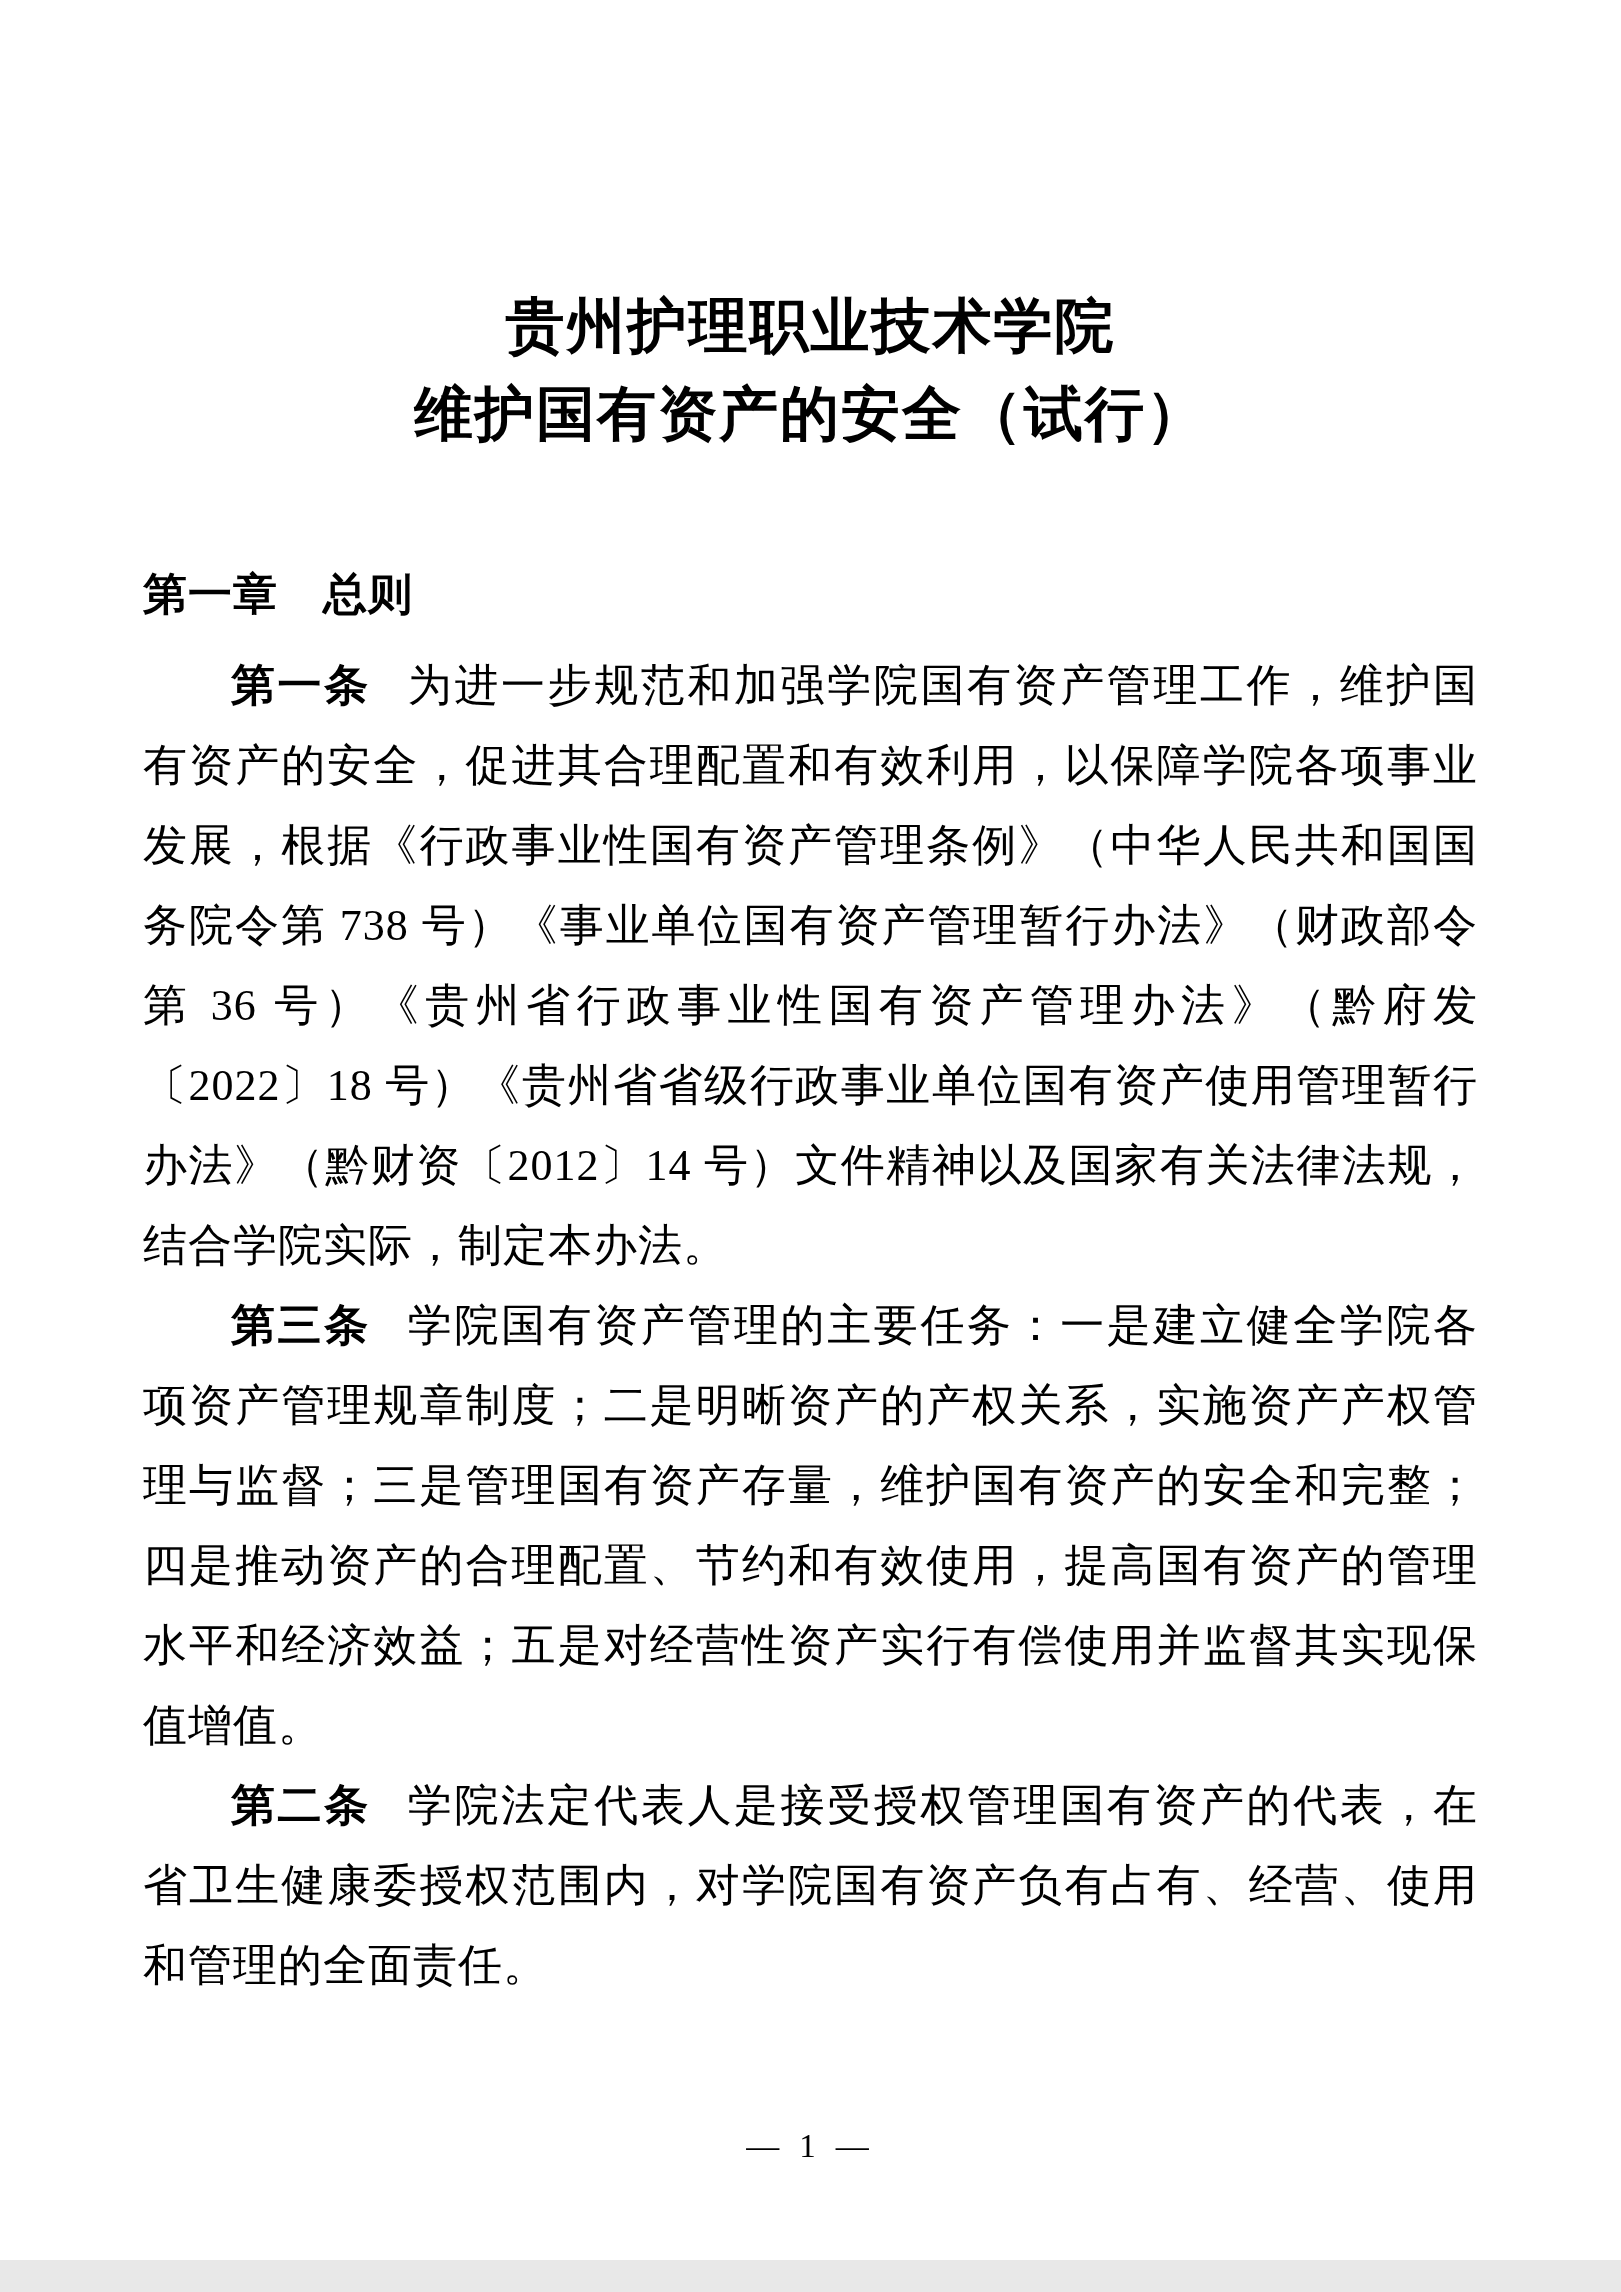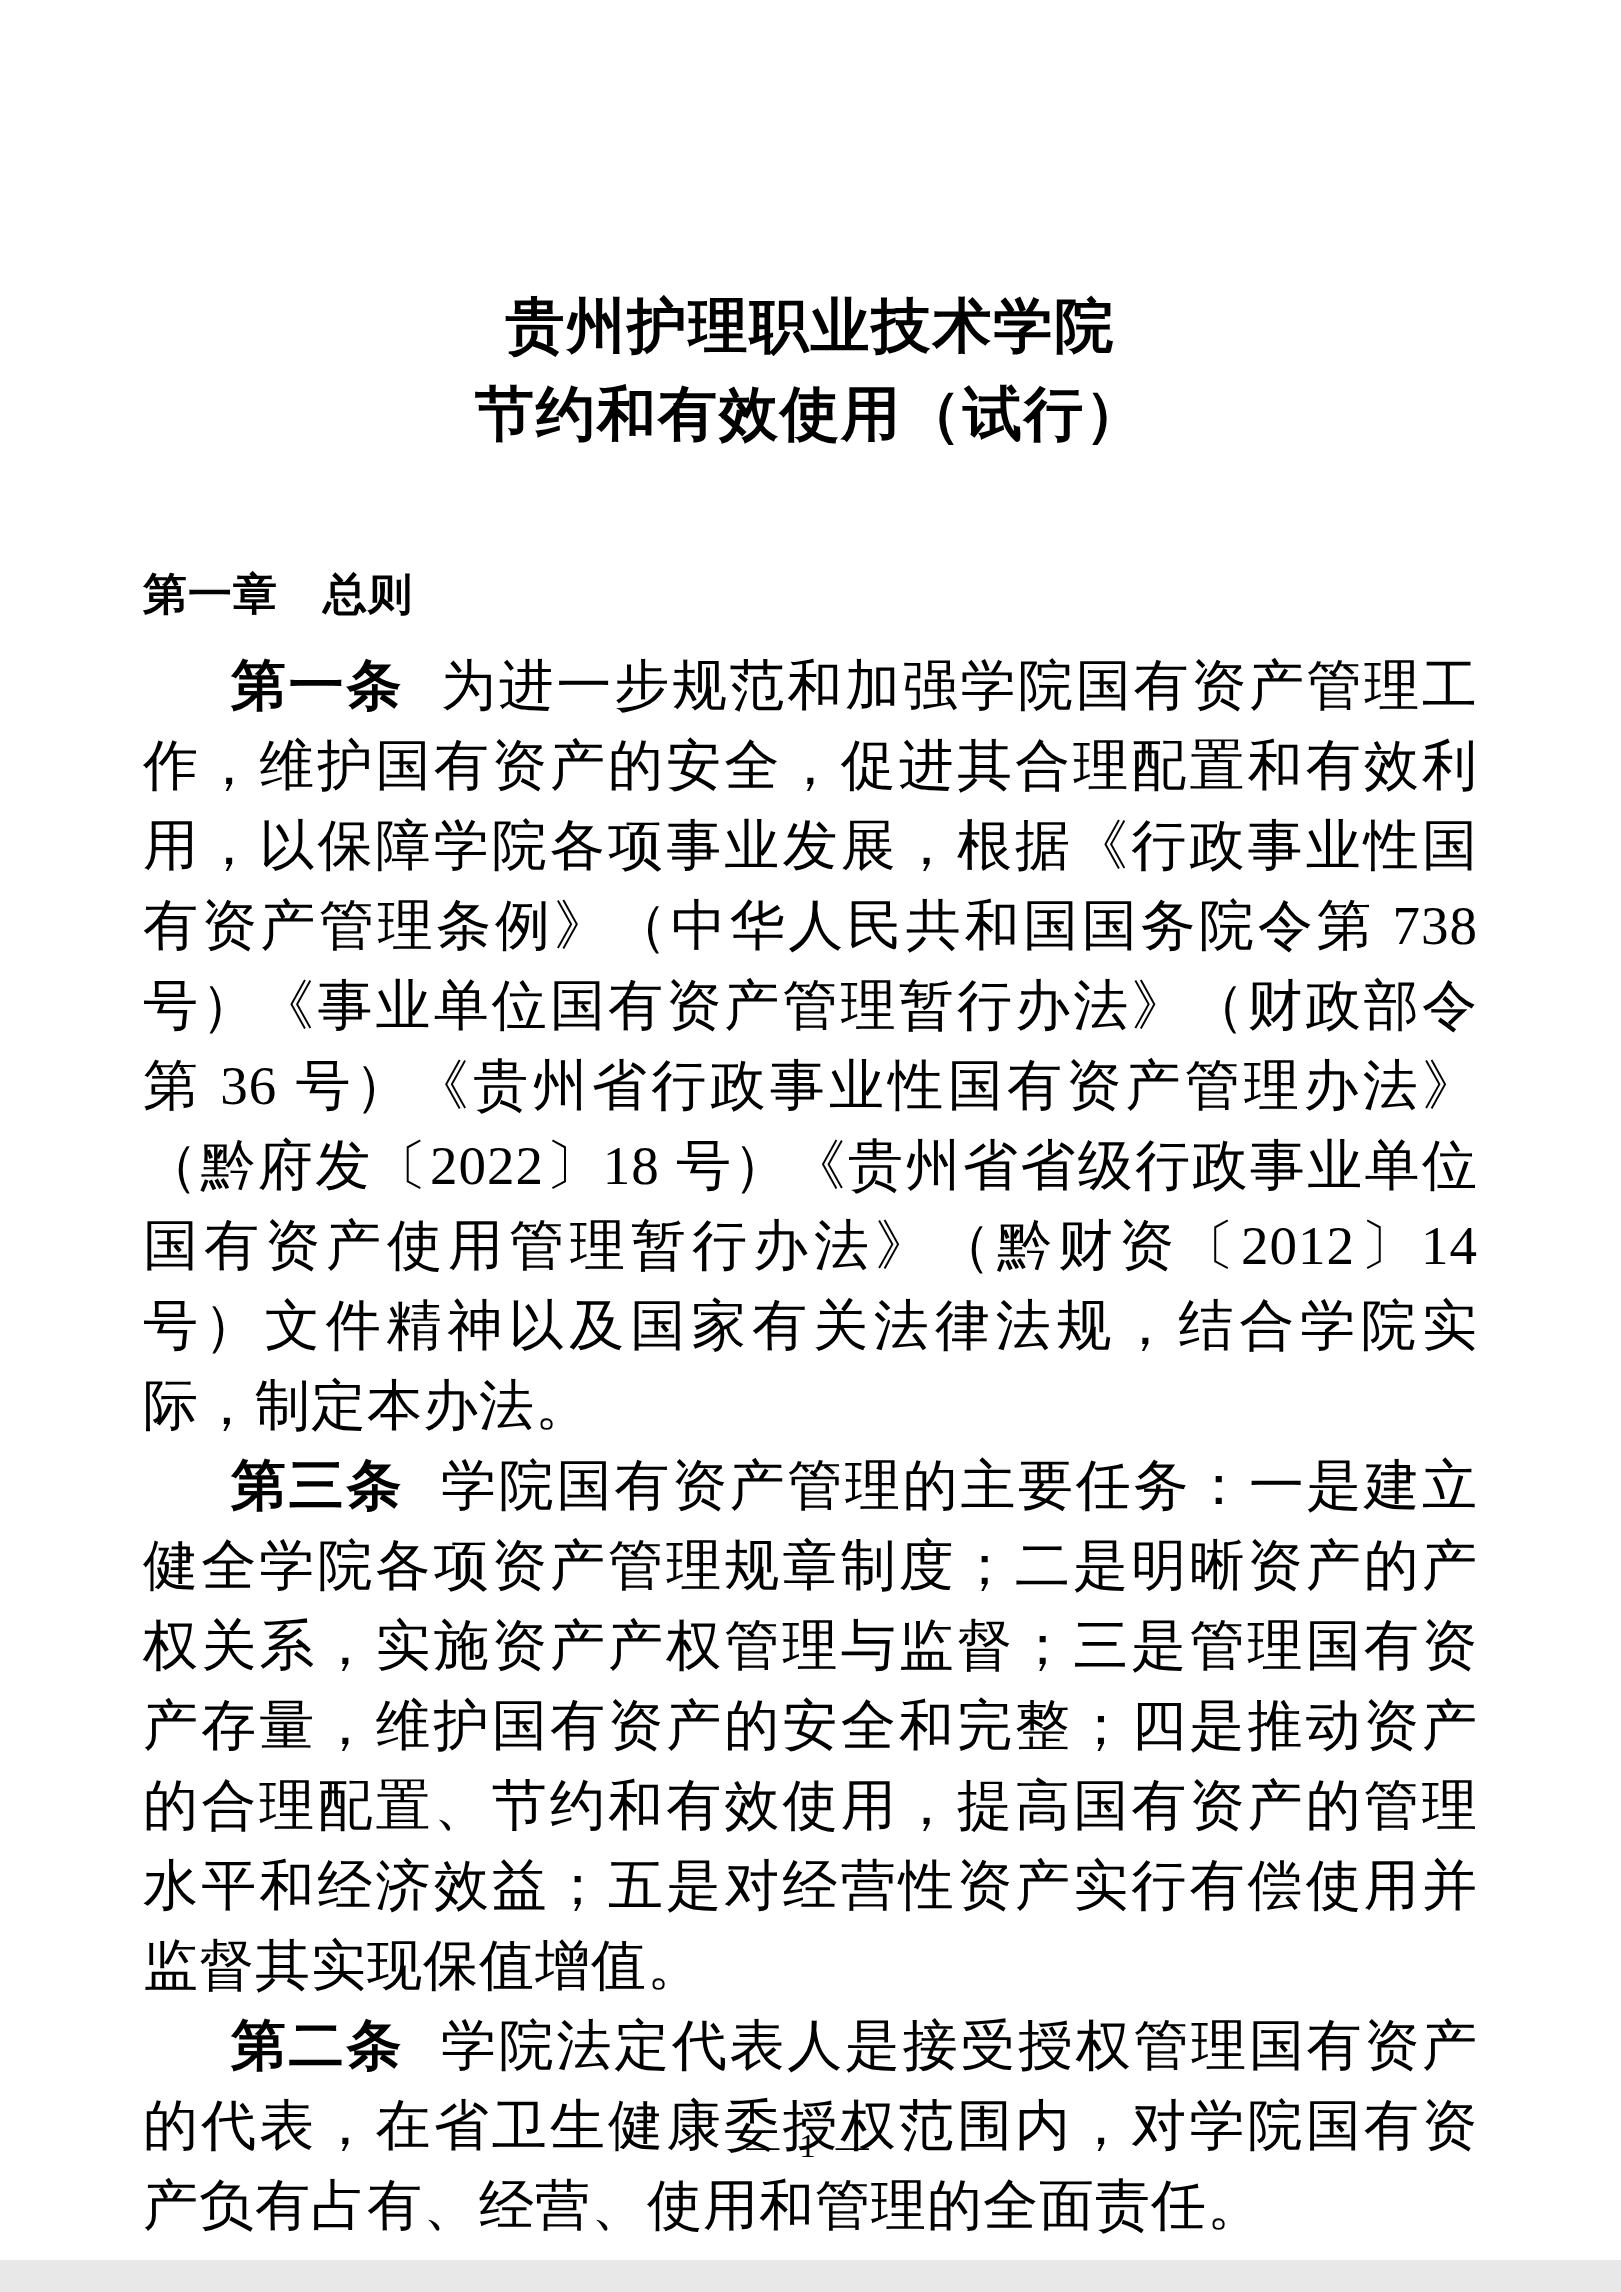--- a/index.html
+++ b/index.html
@@ -35,21 +35,21 @@
     font-family: "Liberation Sans", "DejaVu Sans", sans-serif;
     font-size: 44px;
     font-weight: bold;
     line-height: 51px;
     letter-spacing: 1px;
   }
   .doc-body {
     margin-top: 27.4px;
   }
   .doc-body p.article {
-    font-size: 55px;
+    font-size: 44px;
     line-height: 80px;
     text-align: justify;
     text-indent: 88px;
     letter-spacing: 1px;
   }
   .article-label {
     font-weight: bold;
     margin-right: 37px;
   }
   .page-footer {
@@ -64,21 +64,21 @@
   }
 </style>
 </head>
 <body>
 
 <div class="page">
   <div class="content">
 
     <h1 class="doc-title">
       <span class="title-line">贵州护理职业技术学院</span>
-      <span class="title-line">节约和有效使用（试行）</span>
+      <span class="title-line">维护国有资产的安全（试行）</span>
     </h1>
 
     <h2 class="chapter-heading">第一章　总则</h2>
 
     <div class="doc-body">
   <p class="article"><span class="article-label">第一条</span><span class="article-text">为进一步规范和加强学院国有资产管理工作，维护国有资产的安全，促进其合理配置和有效利用，以保障学院各项事业发展，根据《行政事业性国有资产管理条例》（中华人民共和国国务院令第 738 号）《事业单位国有资产管理暂行办法》（财政部令第 36 号）《贵州省行政事业性国有资产管理办法》（黔府发〔2022〕18 号）《贵州省省级行政事业单位国有资产使用管理暂行办法》（黔财资〔2012〕14 号）文件精神以及国家有关法律法规，结合学院实际，制定本办法。</span></p>
 
   <p class="article"><span class="article-label">第三条</span><span class="article-text">学院国有资产管理的主要任务：一是建立健全学院各项资产管理规章制度；二是明晰资产的产权关系，实施资产产权管理与监督；三是管理国有资产存量，维护国有资产的安全和完整；四是推动资产的合理配置、节约和有效使用，提高国有资产的管理水平和经济效益；五是对经营性资产实行有偿使用并监督其实现保值增值。</span></p>
 
   <p class="article"><span class="article-label">第二条</span><span class="article-text">学院法定代表人是接受授权管理国有资产的代表，在省卫生健康委授权范围内，对学院国有资产负有占有、经营、使用和管理的全面责任。</span></p>

